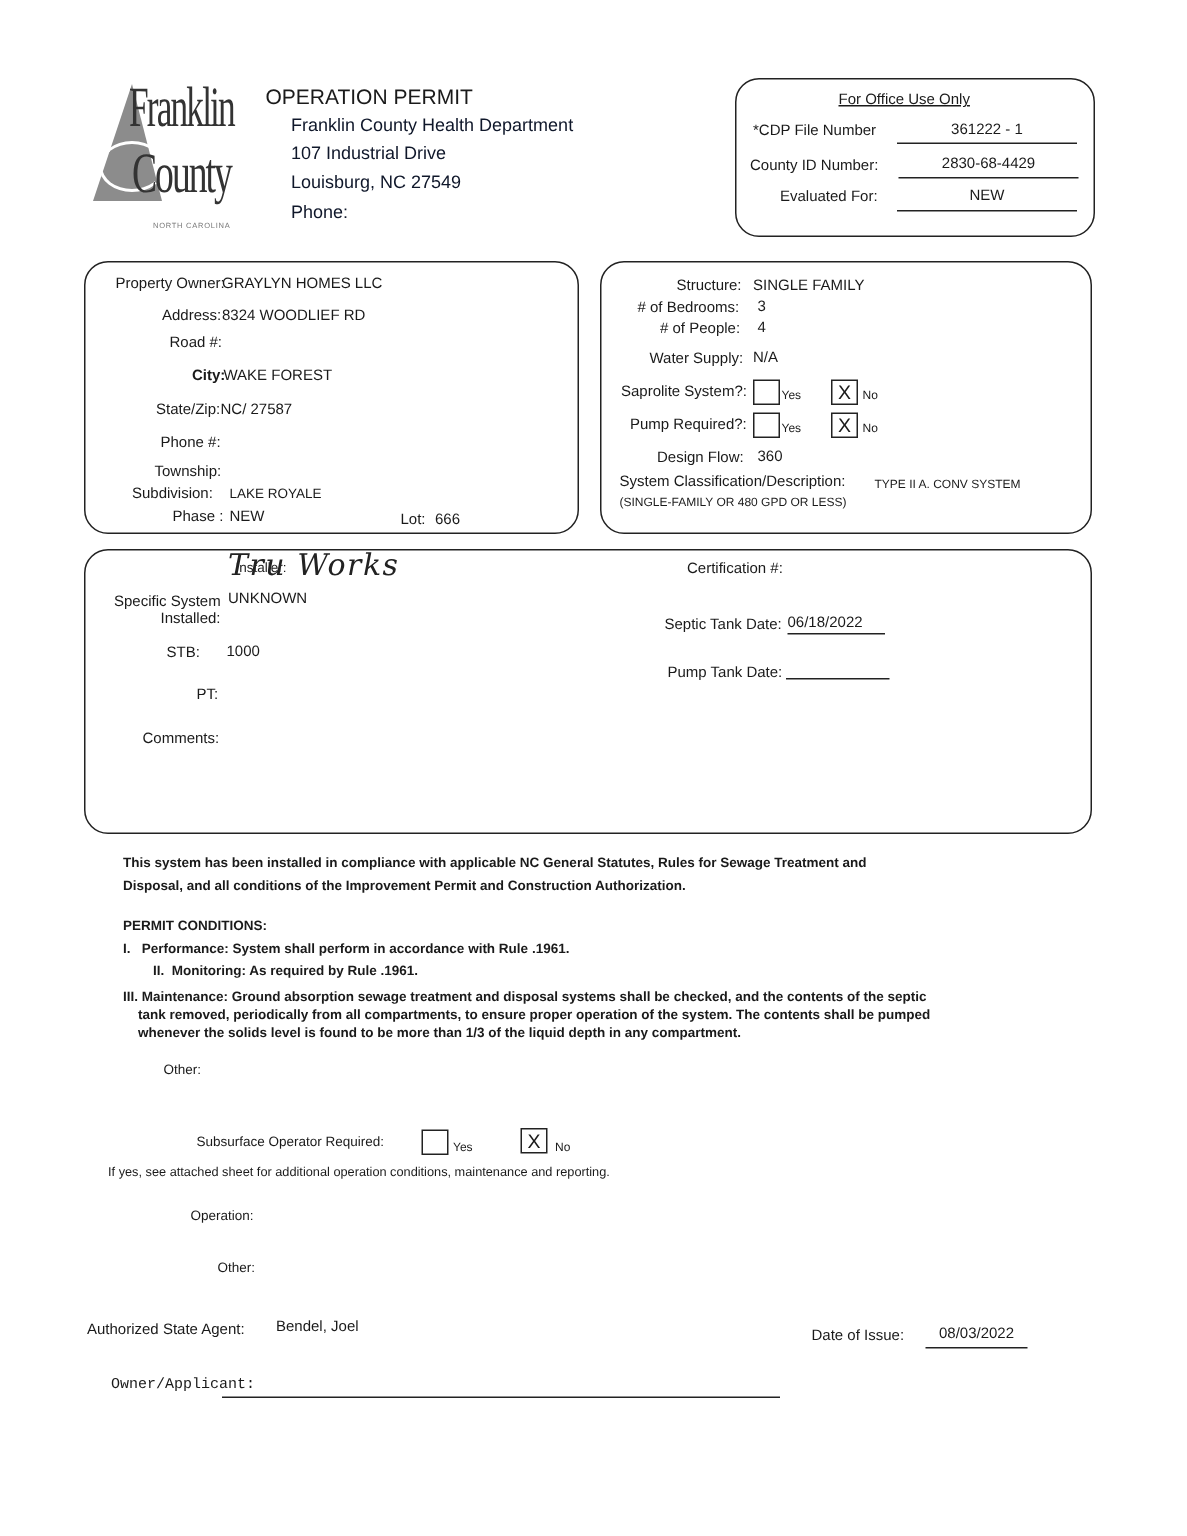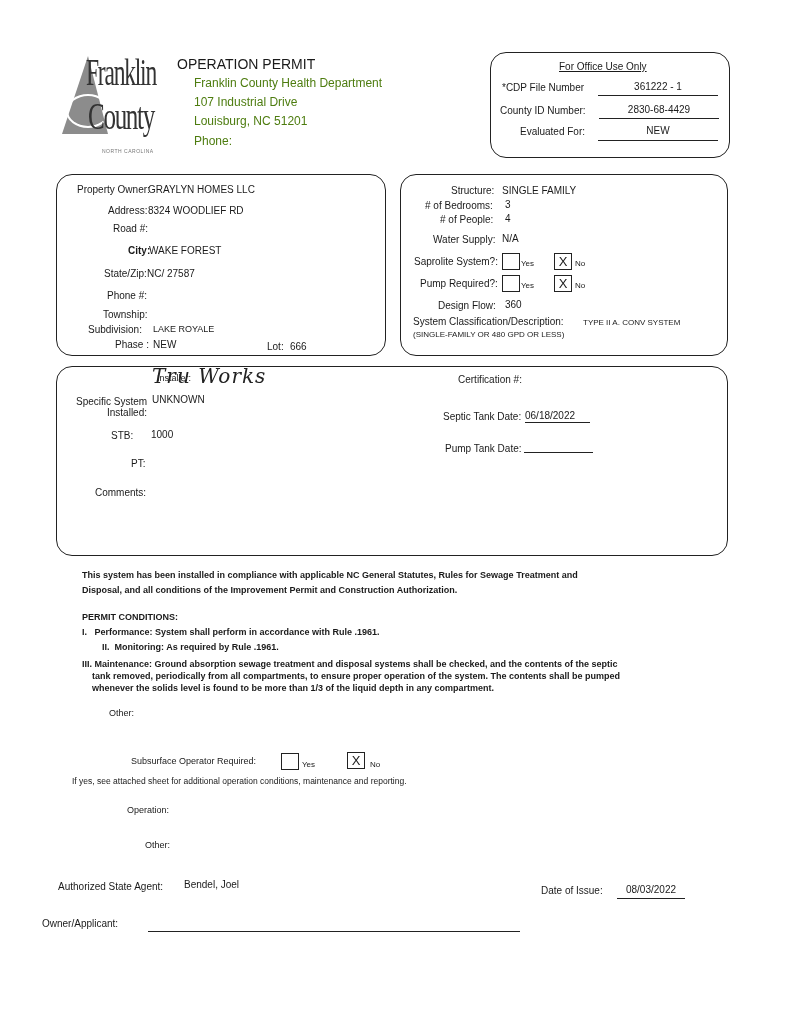--- a/index.html
+++ b/index.html
@@ -16,21 +16,21 @@
   .logo .arc { position: absolute; left: 8px; top: 44px; width: 40px; height: 30px;
                border: 2px solid #ffffff; border-radius: 50%; border-right-color: transparent; }
   .logo .w1 { position: absolute; left: 28px; top: 0px; font-family: "Liberation Serif", serif;
               font-size: 38px; letter-spacing: -2px; color: #333; transform: scaleX(0.62); transform-origin: left top; }
   .logo .w2 { position: absolute; left: 30px; top: 44px; font-family: "Liberation Serif", serif;
               font-size: 38px; letter-spacing: -2px; color: #333; transform: scaleX(0.66); transform-origin: left top; }
   .logo .tag { position: absolute; left: 44px; top: 98px; font-size: 5px; color: #777; letter-spacing: 0.5px; }
 
   
   .title { left: 177px; top: 56px; font-size: 14px; font-weight: normal; }
-  .hline { left: 194px; font-size: 12px; color: #4d7c0f; }
+  .hline { left: 194px; font-size: 12px; color: #0f172a; }
 
   
   .box { border: 1.6px solid #222; border-radius: 16px; }
   .office-box { left: 490px; top: 52px; width: 238px; height: 104px; }
   .owner-box { left: 56px; top: 174px; width: 328px; height: 180px; border-radius: 16px 16px 16px 16px; }
   .struct-box { left: 400px; top: 174px; width: 326px; height: 180px; }
   .install-box { left: 56px; top: 366px; width: 670px; height: 188px; }
 
   .uline { border-bottom: 1.4px solid #222; }
   .checkbox { width: 16px; height: 15px; border: 1.2px solid #222; font-size: 13px;
@@ -45,21 +45,21 @@
   <div class="tri"></div>
   <div class="arc"></div>
   <div class="w1">Franklin</div>
   <div class="w2">County</div>
   <div class="tag">NORTH CAROLINA</div>
 </div>
 
 <div class="abs title">OPERATION PERMIT</div>
 <div class="abs hline" style="top:76px">Franklin County Health Department</div>
 <div class="abs hline" style="top:95px">107 Industrial Drive</div>
-<div class="abs hline" style="top:114px">Louisburg, NC 51201</div>
+<div class="abs hline" style="top:114px">Louisburg, NC 27549</div>
 <div class="abs hline" style="top:134px">Phone:</div>
 
 <div class="abs box office-box"></div>
 <div class="abs sm" style="left:559px; top:61px; text-decoration:underline;">For Office Use Only</div>
 <div class="abs sm" style="left:502px; top:82px;">*CDP File Number</div>
 <div class="abs sm uline" style="left:598px; top:81px; width:120px; text-align:center; padding-bottom:3px;">361222 - 1</div>
 <div class="abs sm" style="left:500px; top:105px;">County ID Number:</div>
 <div class="abs sm uline" style="left:599px; top:104px; width:120px; text-align:center; padding-bottom:3px;">2830-68-4429</div>
 <div class="abs sm" style="left:520px; top:126px;">Evaluated For:</div>
 <div class="abs sm uline" style="left:598px; top:125px; width:120px; text-align:center; padding-bottom:4px;">NEW</div>
@@ -145,14 +145,14 @@
 <div class="abs checkbox" style="left:347px; top:752px;">X</div>
 <div class="abs" style="left:370px; top:760px; font-size:8px;">No</div>
 <div class="abs" style="left:72px; top:776px; font-size:8.5px;">If yes, see attached sheet for additional operation conditions, maintenance and reporting.</div>
 <div class="abs" style="left:127px; top:805px; font-size:9px;">Operation:</div>
 <div class="abs" style="left:145px; top:840px; font-size:9px;">Other:</div>
 
 <div class="abs sm" style="left:58px; top:881px;">Authorized State Agent:</div>
 <div class="abs sm" style="left:184px; top:879px;">Bendel, Joel</div>
 <div class="abs sm" style="left:541px; top:885px;">Date of Issue:</div>
 <div class="abs sm uline" style="left:617px; top:884px; width:68px; text-align:center; padding-bottom:3px;">08/03/2022</div>
-<div class="abs sm" style="left:42px; top:918px;">Owner/Applicant:</div>
+<div class="abs sm" style="left:74px; top:918px;font-family:Liberation Mono, monospace;">Owner/Applicant:</div>
 <div class="abs" style="left:148px; top:931px; width:372px; border-bottom:1.6px solid #222;"></div>
 
 </body></html>

